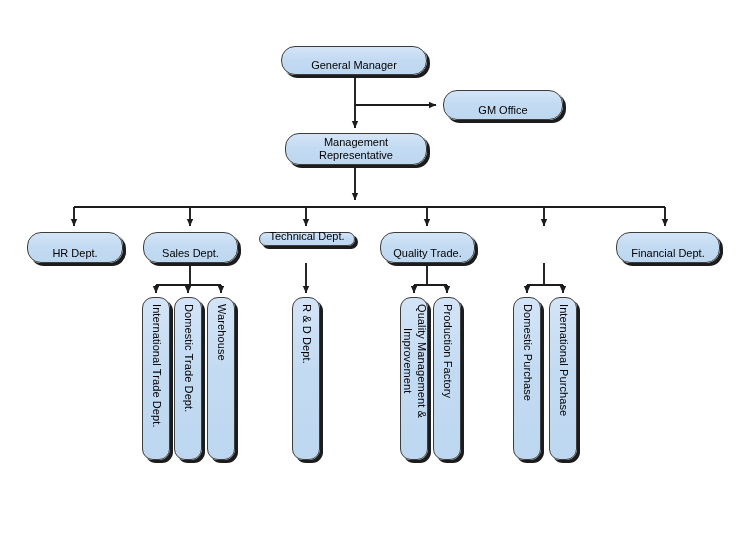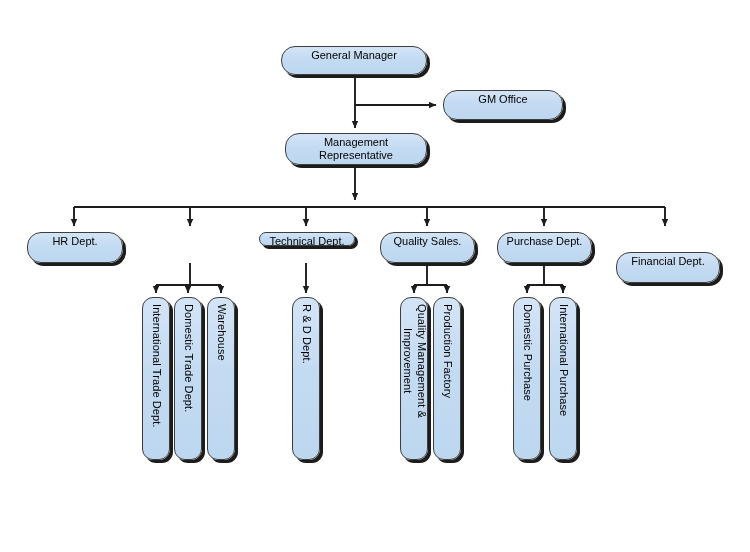--- a/index.html
+++ b/index.html
@@ -26,21 +26,21 @@
     pointer-events: none;
   }
   .node {
     position: absolute;
     box-sizing: border-box;
     border: 1px solid #3d3d3d;
     border-radius: 14px;
     background: linear-gradient(to bottom, #d4e4f7 0%, #c3dbf2 45%, #bdd7f0 100%);
     box-shadow: 3px 3px 0 0 #1c1c1c;
     display: flex;
-    align-items: flex-start;
+    align-items: flex-end;
     justify-content: center;
     text-align: center;
     color: #000000;
     font-size: 11px;
     line-height: 1.18;
     z-index: 2;
   }
   .node.h {
     padding: 2px 6px;
   }
@@ -121,34 +121,34 @@
 
   <div class="node h" style="left:27px; top:232px; width:96px; height:31px;">
     <span class="htext">HR Dept.</span>
   </div>
 
   <div class="node h" style="left:285px; top:133px; width:142px; height:32px;">
     <span class="htext">Management
 Representative</span>
   </div>
 
+  <div class="node h" style="left:143px; top:232px; width:95px; height:31px;">
+    <span class="htext">Sales Dept.</span>
+  </div>
 
   <div class="node h" style="left:259px; top:232px; width:96px; height:14px;">
     <span class="htext">Technical Dept.</span>
   </div>
 
   <div class="node h" style="left:380px; top:232px; width:95px; height:31px;">
-    <span class="htext">Quality Sales.</span>
+    <span class="htext">Quality Trade.</span>
   </div>
 
-  <div class="node h" style="left:497px; top:232px; width:95px; height:31px;">
-    <span class="htext">Purchase Dept.</span>
-  </div>
 
-  <div class="node h" style="left:616px; top:232px; width:104px; height:31px;margin-top:20px;">
+  <div class="node h" style="left:616px; top:232px; width:104px; height:31px;">
     <span class="htext">Financial Dept.</span>
   </div>
 
   <div class="node v" style="left:142px; top:297px; width:28px; height:163px;">
     <span class="vtext">International Trade Dept.</span>
   </div>
 
   <div class="node v" style="left:174px; top:297px; width:28px; height:163px;">
     <span class="vtext">Domestic Trade Dept.</span>
   </div>

